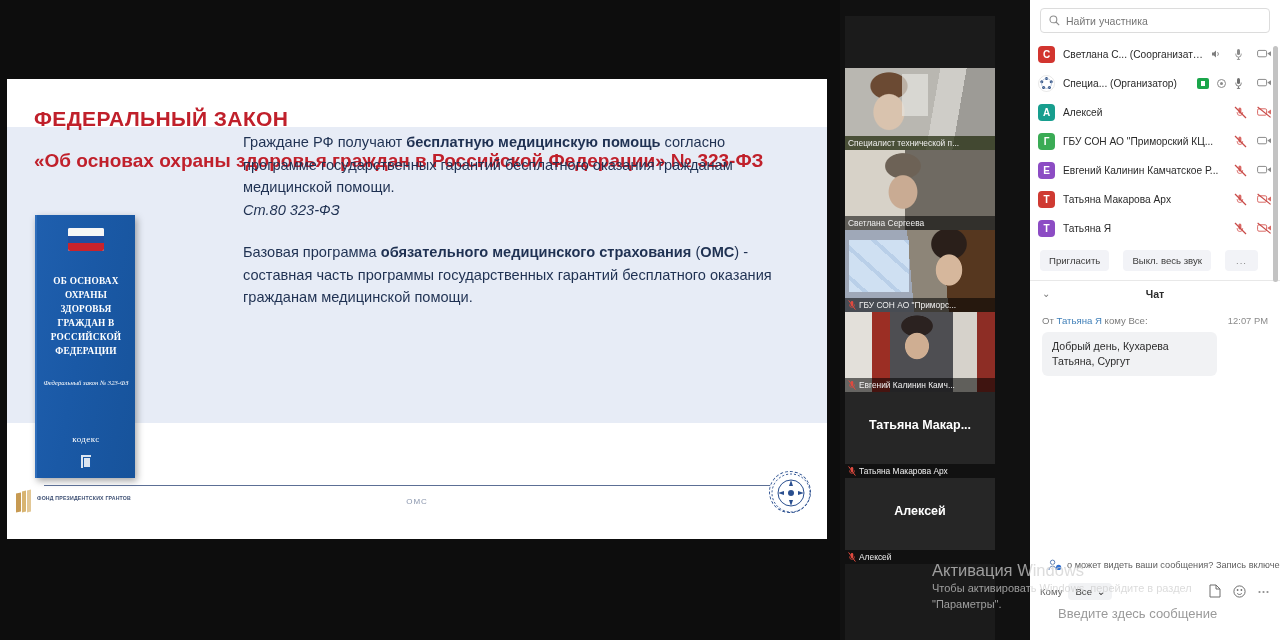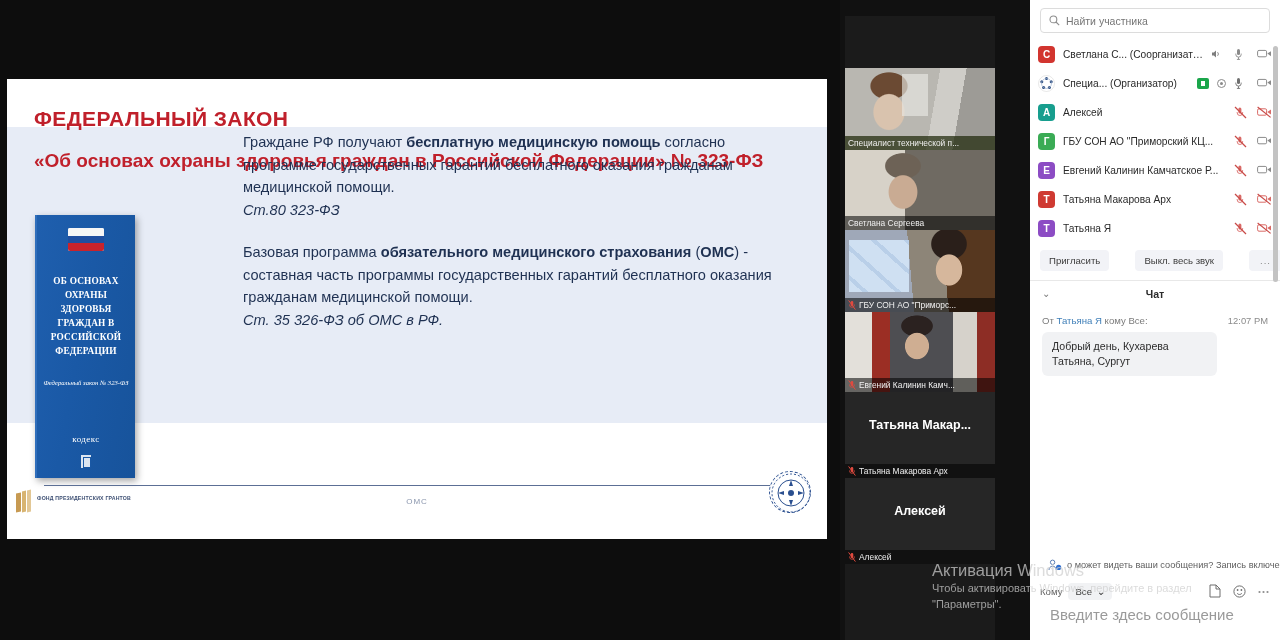--- a/index.html
+++ b/index.html
@@ -180,21 +180,21 @@
   .pbadge {
     flex: none; width: 12px; height: 11px; border-radius: 2px; background: #1aa64b;
     position: relative;
   }
   .pbadge::after{ content:""; position:absolute; left:4px; top:3px; width:4px; height:5px; background:#fff;}
   .pdot { flex:none; width:9px; height:9px; border-radius:50%; border:1.5px solid #8a8a8a; position:relative;}
   .pdot::after{content:""; position:absolute; left:2px; top:2px; width:3px; height:3px; border-radius:50%; background:#8a8a8a;}
   .ic { flex: none; width: 15px; height: 13px; position: relative; }
   .ic svg { position: absolute; left: 0; top: 0; }
 
-  .pactions { display: flex; align-items: flex-end; gap: 26px; padding: 7px 12px 9px 10px; }
+  .pactions { display: flex; align-items: flex-end; gap: 14px; padding: 7px 12px 9px 10px; }
   .btn {
     background: #f2f3f7; border: 0; border-radius: 4px;
     font-size: 9.6px; color: #3c3c3c; padding: 5px 9px; cursor: pointer;
     font-family: "Liberation Sans", sans-serif; white-space: nowrap;
   }
   .btn.more { padding: 5px 11px; letter-spacing: 1px; color: #888; }
   .divider { height: 1px; background: #e8e8e8; margin: 0 0 0 0; }
 
   .chat-head {
     position: relative; height: 26px; display: flex; align-items: center; justify-content: center;
@@ -220,21 +220,21 @@
   .privacy .pic { flex:none; width:14px; height:12px; position:relative; }
   .toolbar { display: flex; align-items: center; height: 30px; padding: 0 10px; gap: 6px; }
   .tolabel { font-size: 9.6px; color: #5f5f5f; }
   .topill {
     display: flex; align-items: center; gap: 5px; background: #f1f2f4;
     border-radius: 4px; padding: 3px 7px; font-size: 9.6px; color: #3c3c3c; cursor: pointer;
   }
   .tool-icons { margin-left: auto; display: flex; align-items: center; gap: 11px; }
   .tool-icons .ti { width: 13px; height: 14px; position: relative; color: #6e6e6e; }
   .composer {
-    height: 34px; padding: 0 20px; font-size: 15px; color: #9a9a9a;
+    height: 34px; padding: 0 28px; font-size: 13px; color: #9a9a9a;
     display: flex; align-items: flex-start;
   }
 
   
   .sb { position: absolute; right: 2px; top: 46px; width: 5px; height: 236px;
         background: #c3c3c3; border-radius: 3px; }
 
   
   .watermark {
     position: absolute; left: 932px; top: 560px; width: 300px;
@@ -269,21 +269,20 @@
 
       <div class="slide-body">
         <p>
           <span>Граждане РФ получают </span><b>бесплатную медицинскую помощь</b><span> согласно программе государственных гарантий бесплатного оказания гражданам медицинской помощи.</span>
         </p>
         <p><i>Ст.80 323-ФЗ</i></p>
         <div class="gap"></div>
         <p>
           <span>Базовая программа </span><b>обязательного медицинского страхования</b><span> (</span><b>ОМС</b><span>) - составная часть программы государственных гарантий бесплатного оказания гражданам медицинской помощи.</span>
         </p>
-        <p><i>Ст. 35 326-ФЗ об ОМС в РФ.</i></p>
       </div>
 
       <div class="slide-rule"></div>
       <div class="slide-foot-left">
         <div class="pg-logo">
             <span></span>
             <span></span>
             <span></span>
           </div>
         <div class="pg-text">ФОНД ПРЕЗИДЕНТСКИХ ГРАНТОВ</div>

